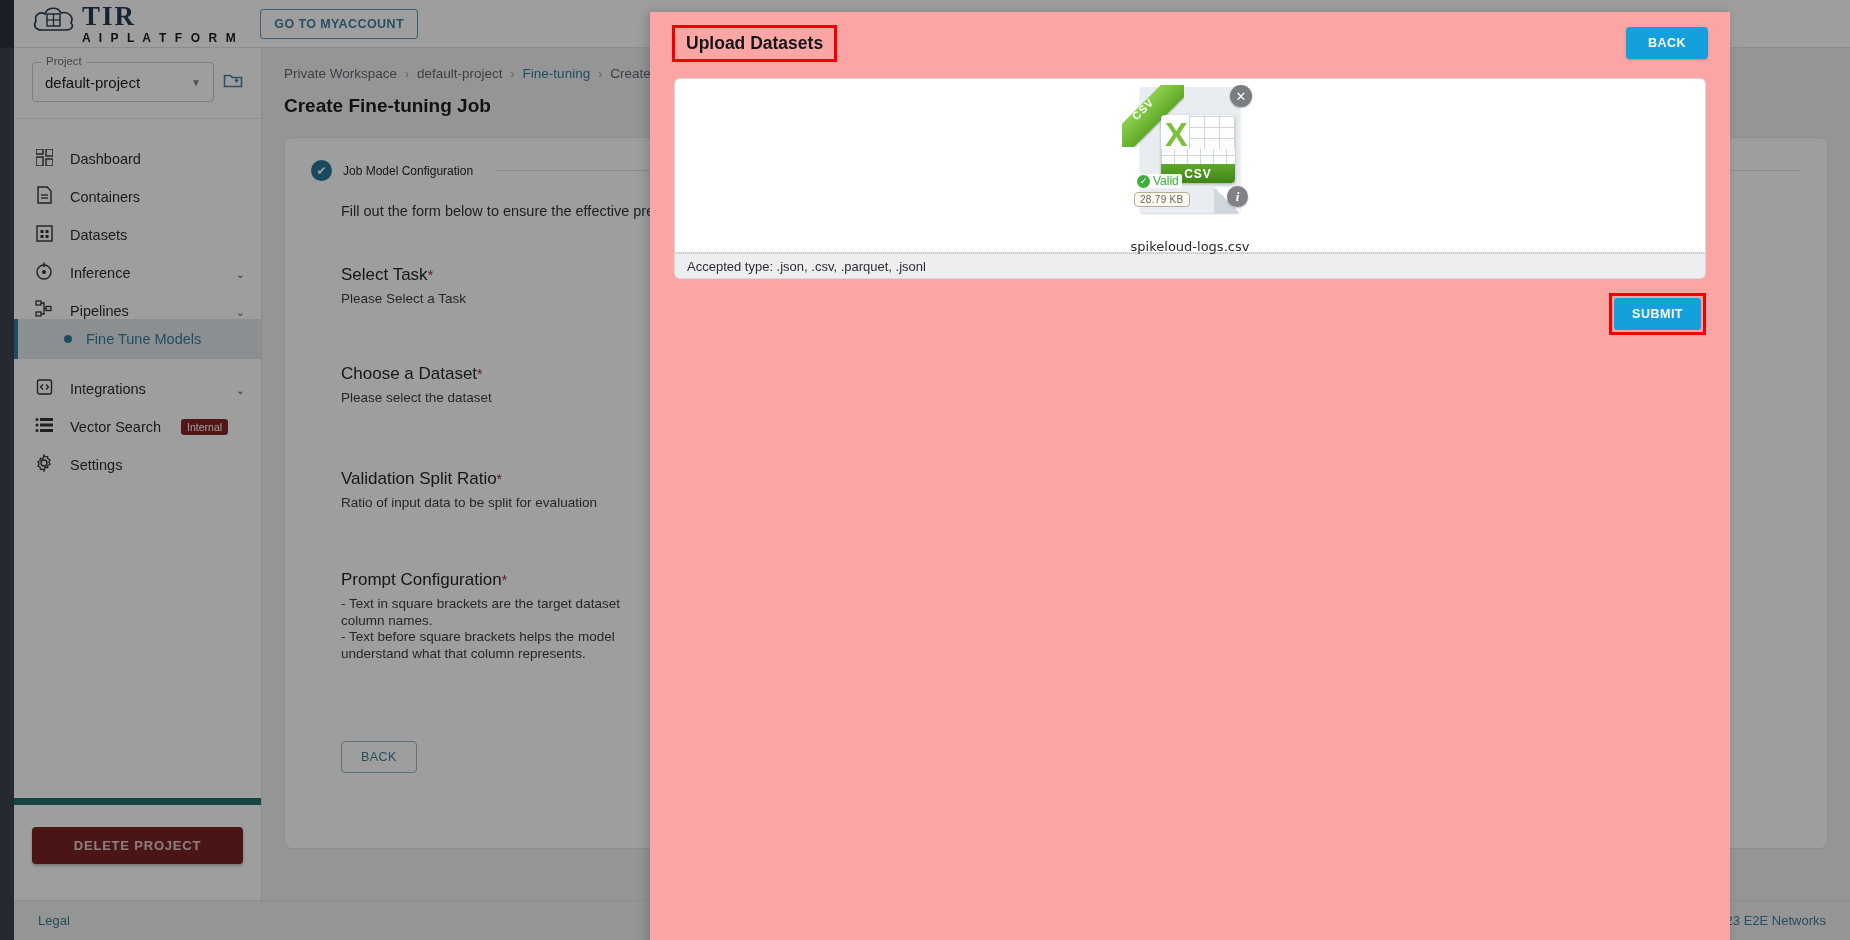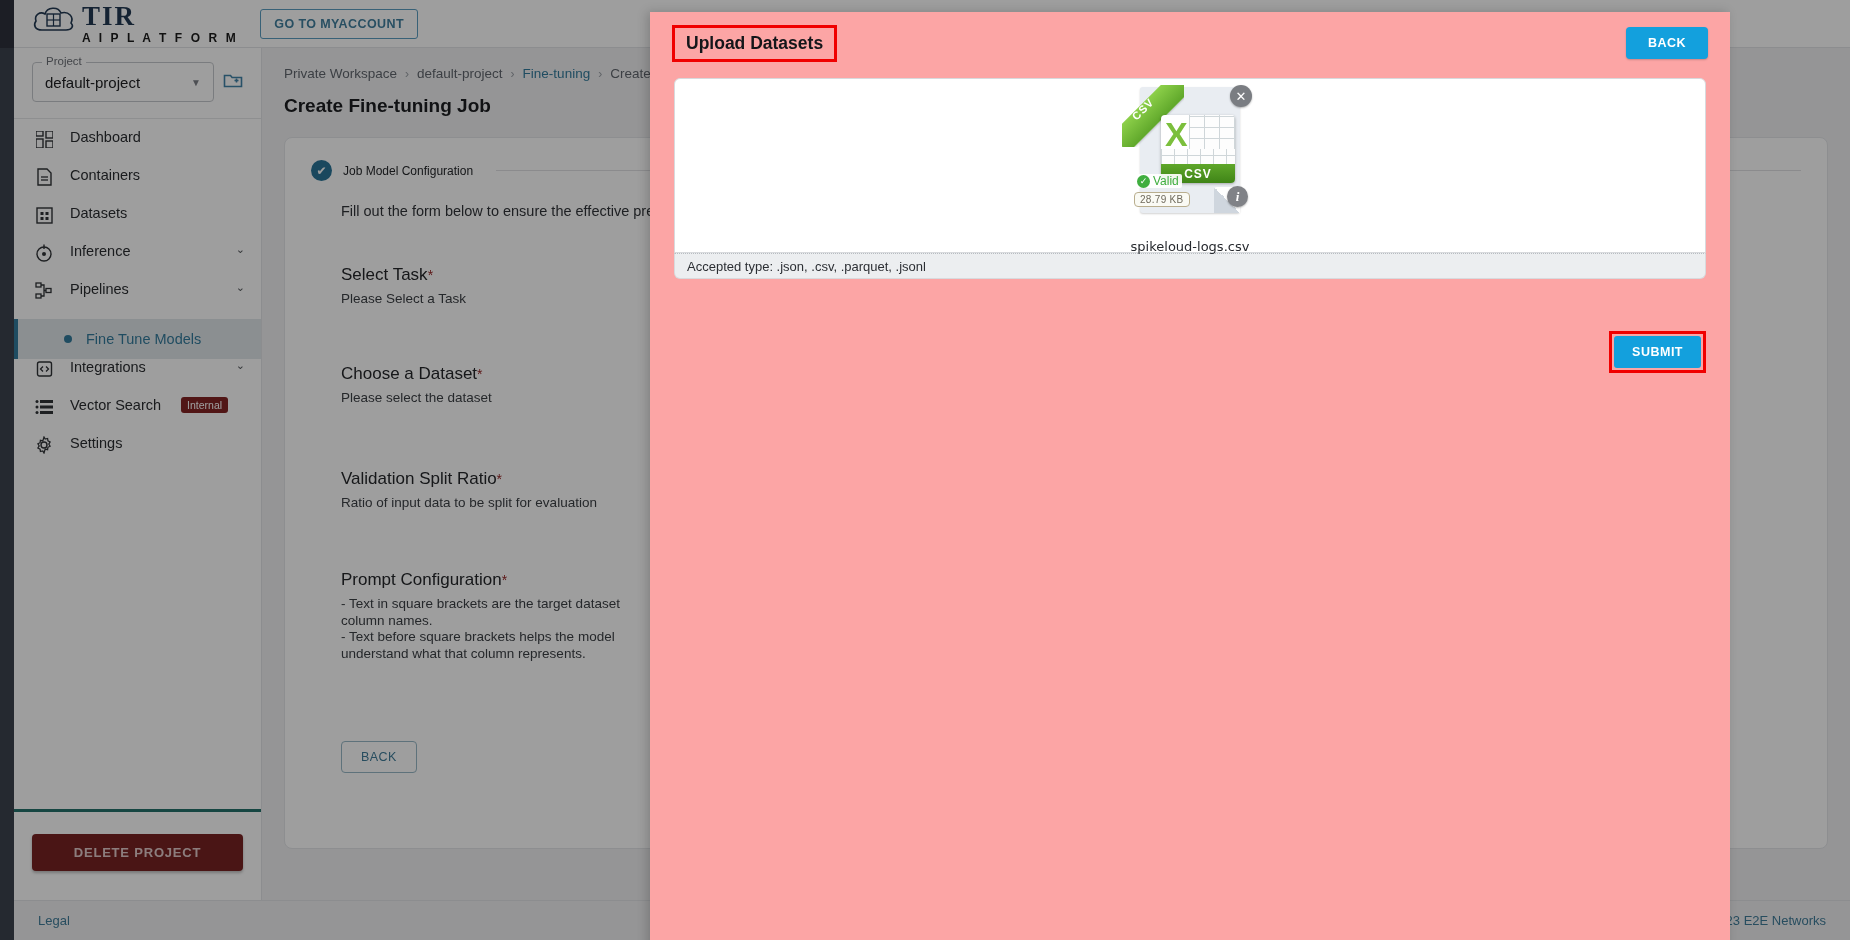--- a/index.html
+++ b/index.html
@@ -59,40 +59,40 @@
     font-size: 11.5px; color: #6a6f78;
   }
   .proj-value { font-size: 15px; color: #202124; }
   .proj-caret { margin-left: auto; color: #7b8089; font-size: 10px; }
   .folder-add { margin-left: 9px; color: #2f86b8; }
   .proj-row { display: flex; align-items: center; }
   .sb-divider { height: 1px; background: #e4e6ea; margin: 0; }
 
   .nav { padding-top: 10px; }
   .nav-item {
-    display: flex; align-items: flex-start; height: 38px; padding: 0 16px 0 20px;
+    display: flex; align-items: flex-end; height: 38px; padding: 0 16px 0 20px;
     font-size: 14.5px; color: #2a2d32; cursor: pointer; gap: 16px;
   }
   .nav-item .ico { width: 20px; height: 20px; display:flex; align-items:center; justify-content:center; color:#2f3338; flex:none;}
   .nav-item .lbl { flex: 1; }
   .nav-item .chev { color: #54595f; font-size: 11px; }
   .nav-item.active { background: #dfe7ec; color: #1f7fab; }
   .nav-item.active .ico { color: #1f7fab; }
   .nav-item.active .chev { color: #1f7fab; }
   .nav-sub {
     display: flex; align-items: center; height: 40px; padding-left: 46px; gap: 14px;
     background: #dfe7ec; color: #1f7fab; font-size: 14.5px; cursor: pointer;
     border-left: 4px solid #1f7fab; box-sizing: border-box;
   }
   .dot { width: 8px; height: 8px; border-radius: 50%; background: #1f7fab; flex:none; }
   .badge-internal {
     background: #9b1c1c; color: #fff; font-size: 10.5px; padding: 2px 6px;
     border-radius: 3px; margin-left: 4px;
   }
-  .delete-wrap { position: absolute; bottom: 68px; left: 0; right: 0; padding: 1px 18px; border-top:3px solid #0f766e; padding-top:22px;}
+  .delete-wrap { position: absolute; bottom: 68px; left: 0; right: 0; padding: 8px 18px; border-top:7px solid #0f766e; padding-top:22px;}
   .btn-delete {
     width: 100%; background: #8e1b1b; color: #e8c8c8; border: none; border-radius: 4px;
     padding: 11px 0; font-size: 13px; font-weight: bold; letter-spacing: .8px; cursor: pointer;
     box-shadow: 0 2px 3px rgba(0,0,0,.25);
   }
 
   
   .main {
     position: absolute; left: 262px; top: 48px; right: 0; bottom: 40px;
     background: #f0f1f3; padding: 18px 22px 0 22px;
@@ -243,21 +243,21 @@
     margin-top: 16px; text-align: center; font-size: 13px; color: #26292e;
     width: 132px; word-break: break-all; line-height: 1.25;
     font-family: "DejaVu Sans", sans-serif;
   }
 
   .accepted-bar {
     margin: 0 24px 0 24px; background: #eceef0; border: 1px solid #d8dadd; border-top: 1px dotted #b8bcc1;
     border-radius: 0 0 6px 6px; height: 26px; display: flex; align-items: center;
     padding-left: 12px; font-size: 13px; color: #2c2f34;
   }
-  .submit-row { display: flex; justify-content: flex-end; padding: 14px 24px 0 24px; margin-top: 38px; }
+  .submit-row { display: flex; justify-content: flex-end; padding: 14px 24px 0 24px; }
   .submit-box { border: 3px solid #f00000; padding: 2px; display: inline-block; }
   .btn-submit {
     background: #13a0dd; color: #fff; border: none; font-size: 12.5px; font-weight: bold;
     letter-spacing: .5px; padding: 9px 18px; border-radius: 3px; cursor: pointer;
   }
 </style>
 </head>
 <body>
 
 <div id="root">

